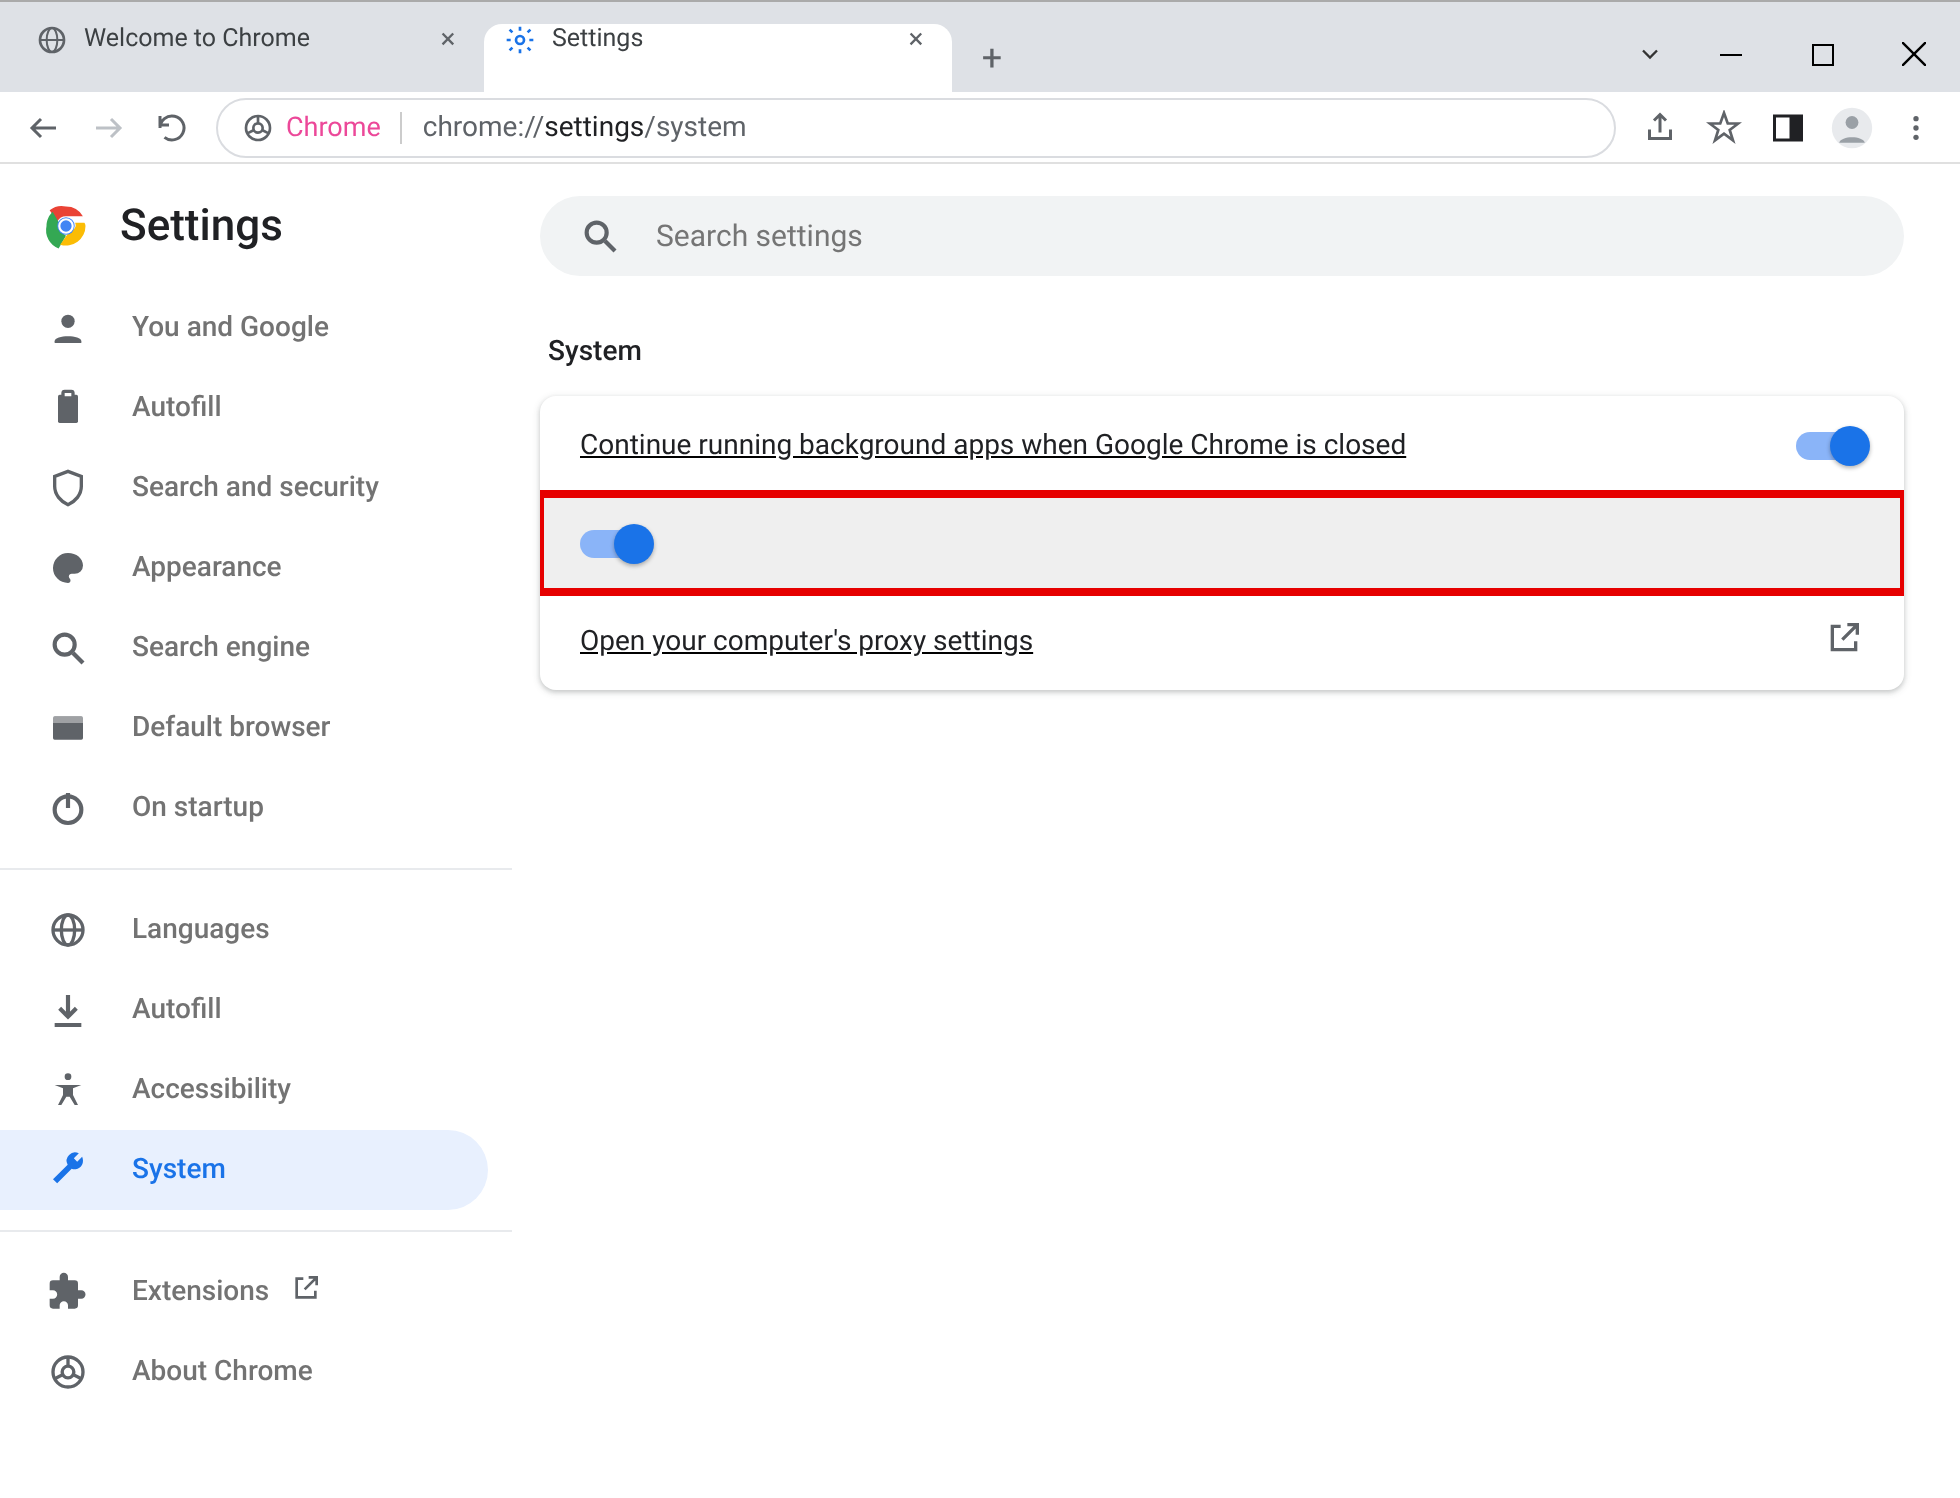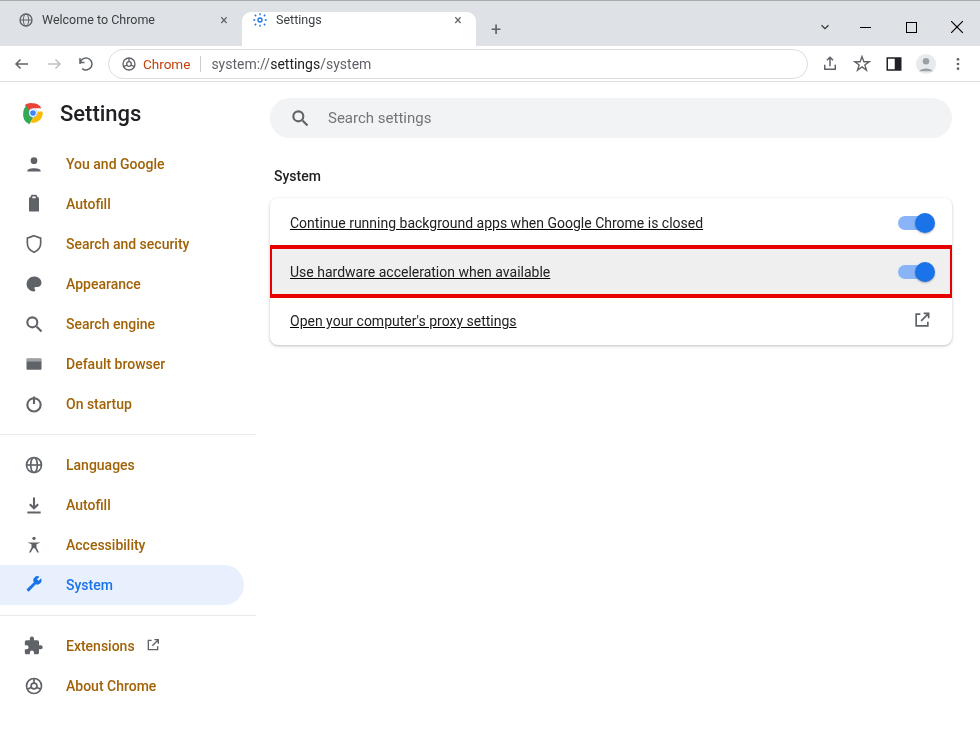--- a/index.html
+++ b/index.html
@@ -17,35 +17,35 @@
   .new-tab { width: 28px; height: 28px; display:flex;align-items:center;justify-content:center; color:#5f6368; font-size:18px; margin-left:6px; margin-bottom:3px; border-radius:50%; }
   .win-ctrls { position:absolute; right:0; top:0; height:46px; display:flex; align-items:flex-start; }
   .win-ctrls div { width:46px; height:30px; display:flex; align-items:center; justify-content:center; color:#000; }
   .win-ctrls .caret { width:34px; }
 
   
   .toolbar { height: 36px; background:#fff; display:flex; align-items:center; padding: 0 6px; border-bottom:1px solid #e0e0e0; }
   .tb-btn { width:32px; height:32px; display:flex; align-items:center; justify-content:center; color:#5f6368; border-radius:50%; }
   .tb-btn.disabled { color:#bdc1c6; }
   .omnibox { flex:1; height:30px; background:#fff; border:1px solid #dadce0; border-radius:15px; display:flex; align-items:center; padding:0 12px; margin:0 6px; }
-  .omnibox .site-chip { display:flex; align-items:center; color:#c2410c; font-size:13.5px; }
+  .omnibox .site-chip { display:flex; align-items:center; color:#ec4899; font-size:13.5px; }
   .omnibox .site-chip svg { margin-right:6px; }
   .omnibox .divider { width:1px; height:16px; background:#cccccc; margin:0 10px; }
   .omnibox .url { color:#5f6368; font-size:14px; }
   .omnibox .url .bold { color:#202124; }
 
   
   .content { display:flex; height: calc(749px - 12px - 34px - 36px); }
 
   
   .sidebar { width: 256px; border-right: 0px solid #e8eaed; padding-top: 18px; }
   .sb-header { display:flex; align-items:center; padding: 0 20px 18px 20px; }
   .sb-header .logo { width:26px; height:26px; margin-right:14px; }
   .sb-header .word { font-size:22px; color:#202124; font-weight:500; }
-  .sb-item { height:40px; display:flex; align-items:center; padding-left:24px; font-size:14px; color:#a16207; border-radius: 0 20px 20px 0; margin-right:12px; font-weight:500; }
+  .sb-item { height:40px; display:flex; align-items:center; padding-left:24px; font-size:14px; color:#737373; border-radius: 0 20px 20px 0; margin-right:12px; font-weight:500; }
   .sb-item .icon { width:20px; height:20px; margin-right:22px; color:#5f6368; display:flex; align-items:center; justify-content:center; }
   .sb-item.selected { background:#e8f0fe; color:#1a73e8; }
   .sb-item.selected .icon { color:#1a73e8; }
   .sb-sep { height:1px; background:#e8eaed; margin: 10px 0; }
   .sb-item .ext-icon { margin-left:10px; color:#5f6368; }
 
   
   .main { flex:1; padding: 16px 28px 0 14px; }
   .search-box { height:40px; background:#f1f3f4; border-radius:40px; display:flex; align-items:center; padding:0 20px; }
   .search-box svg { color:#5f6368; margin-right:18px; }
@@ -140,21 +140,21 @@
           <circle cx="12" cy="12" r="9" fill="none" stroke="#5f6368" stroke-width="2"></circle>
           <circle cx="12" cy="12" r="3.5" fill="none" stroke="#5f6368" stroke-width="2"></circle>
           <line x1="12" y1="3" x2="12" y2="8.5" stroke="#5f6368" stroke-width="2"></line>
           <line x1="20" y1="16" x2="15" y2="13.5" stroke="#5f6368" stroke-width="2"></line>
           <line x1="4" y1="16" x2="9" y2="13.5" stroke="#5f6368" stroke-width="2"></line>
         </svg>
       <span>Chrome</span>
     </span>
     <span class="divider"></span>
     <span class="url">
-      <span>system://</span><span class="bold">settings</span><span>/system</span>
+      <span>chrome://</span><span class="bold">settings</span><span>/system</span>
     </span>
   </div>
   <div class="tb-btn">
       <svg width="18" height="18" viewBox="0 0 24 24">
         <path d="M12 3v12M8 7l4-4 4 4M5 13v6h14v-6" fill="none" stroke="#5f6368" stroke-width="2"></path>
       </svg>
     </div>
   <div class="tb-btn">
       <svg width="18" height="18" viewBox="0 0 24 24">
         <path d="M12 2l2.5 7h7l-5.7 4.3 2.2 7-6-4.5-6 4.5 2.2-7L2.5 9h7z" fill="none" stroke="#5f6368" stroke-width="1.8"></path>
@@ -336,21 +336,20 @@
     </div>
 
     <div class="section-title">System</div>
 
     <div class="card">
       <div class="row">
         <span>Continue running background apps when Google Chrome is closed</span>
         <div class="toggle"></div>
       </div>
       <div class="row highlight">
-        <span>Use hardware acceleration when available</span>
         <div class="toggle"></div>
       </div>
       <div class="row">
         <span>Open your computer's proxy settings</span>
         <span class="open-ext"><svg width="20" height="20" viewBox="0 0 24 24" fill="none" stroke="#5f6368" stroke-width="2">
               <path d="M14 4h6v6M20 4l-9 9M19 14v5H5V5h5"></path>
             </svg></span>
       </div>
     </div>
   </div>

